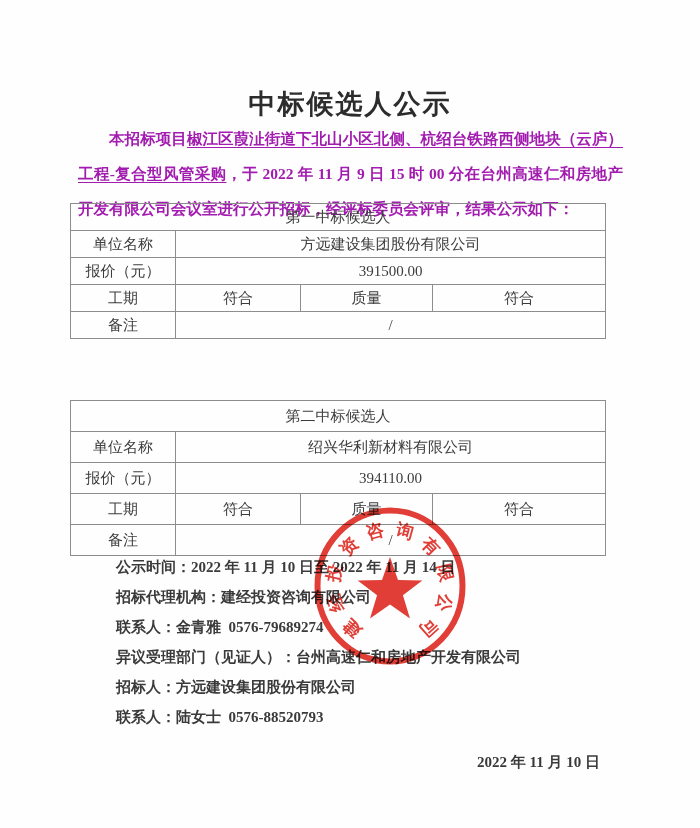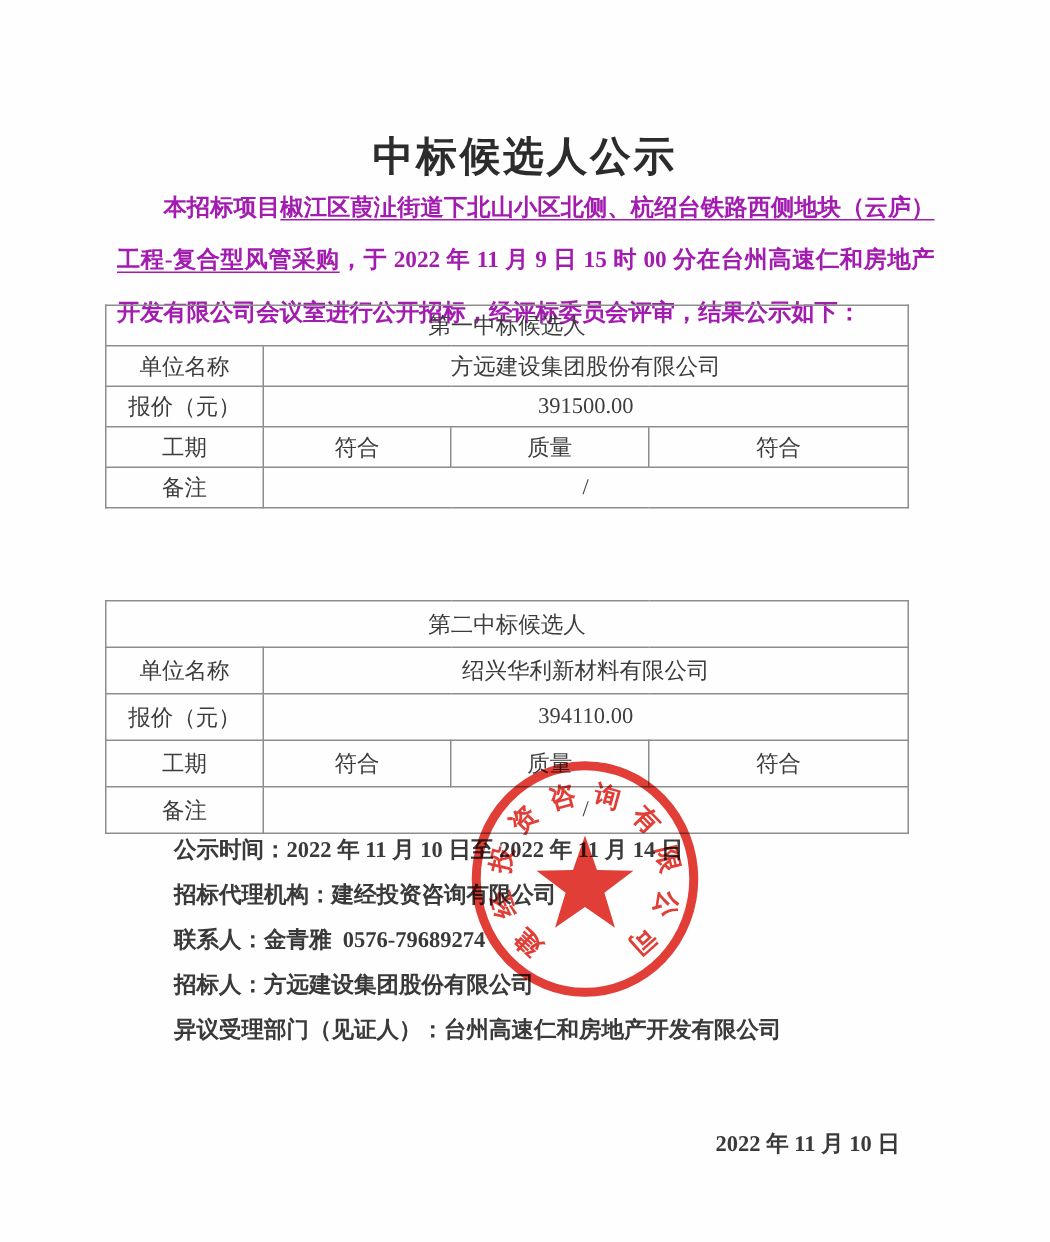--- a/index.html
+++ b/index.html
@@ -126,22 +126,23 @@
     <td>备注</td>
     <td colspan="3">/</td>
   </tr>
 </tbody>
   </table>
 
 <div class="footer">
   <div class="footer-line">公示时间：2022 年 11 月 10 日至 2022 年 11 月 14 日</div>
   <div class="footer-line">招标代理机构：建经投资咨询有限公司</div>
   <div class="footer-line">联系人：金青雅  0576-79689274</div>
+  <div class="footer-line">异议受理部门（见证人）：台州高速仁和房地产开发有限公司</div>
   <div class="footer-line">招标人：方远建设集团股份有限公司</div>
-  <div class="footer-line">异议受理部门（见证人）：台州高速仁和房地产开发有限公司</div>
+  <div class="footer-line">联系人：陆女士  0576-88520793</div>
 </div>
 
 <div class="publish-date">2022 年 11 月 10 日</div>
 
 <div class="seal">
   <svg id="seal-svg" viewBox="0 0 158 164" xmlns="http://www.w3.org/2000/svg" style="color: rgb(221, 35, 26);">
     <ellipse cx="79" cy="81" rx="72.5" ry="75.5" fill="none" stroke="currentColor" stroke-width="6"></ellipse>
     <polygon fill="currentColor" points="79,52 86.99,75.0 111.34,75.49 91.93,90.20 98.99,113.51 79,99.6 59.01,113.51 66.07,90.20 46.66,75.49 71.01,75.0"></polygon>
     <g id="seal-chars">
         <text x="40.859555437545076" y="123.35925505221147" transform="rotate(-138 40.859555437545076 123.35925505221147)" class="seal-char" fill="currentColor">建</text>

